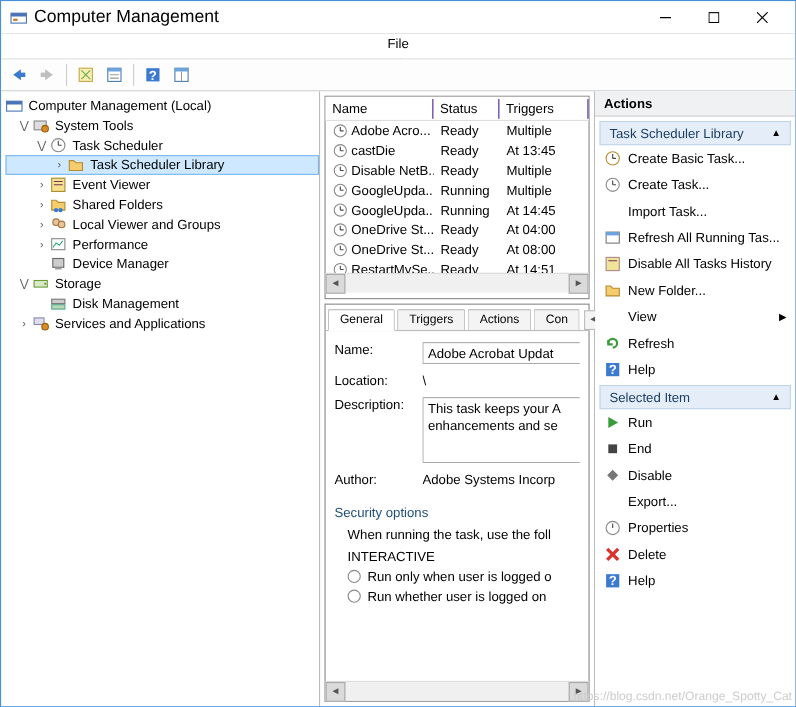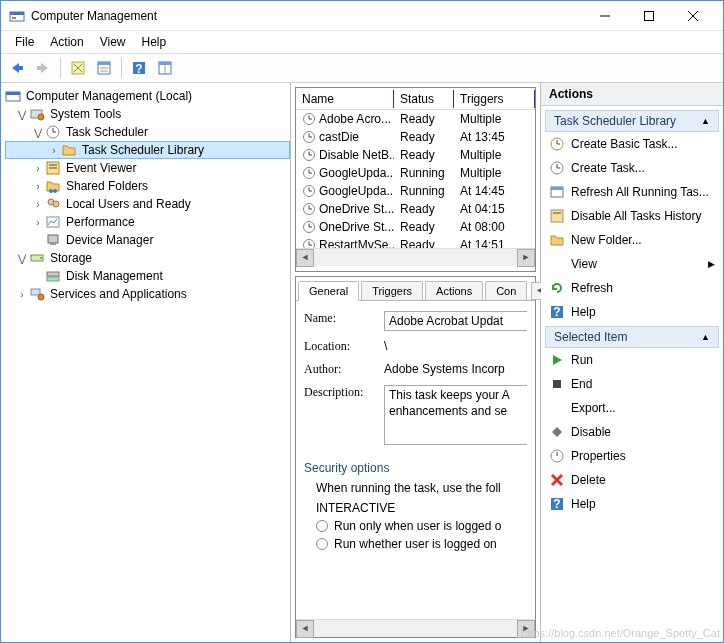--- a/index.html
+++ b/index.html
@@ -1,21 +1,21 @@
 <!DOCTYPE html>
 <html><head>
 <meta charset="utf-8">
 <style>
 * { box-sizing: border-box; margin: 0; padding: 0; font-family: "Segoe UI", Tahoma, sans-serif; font-size: 12px; }
 body { background: #fff; width: 724px; height: 643px; border: 1px solid #4a90d9; display: flex; flex-direction: column; overflow: hidden; }
 .titlebar { height: 30px; display: flex; align-items: center; padding: 0 8px; border-bottom: 1px solid #e5e5e5; }
 .titlebar .icon { width: 16px; height: 16px; margin-right: 6px; }
-.titlebar .title { flex: 1; font-size: 12px; }
+.titlebar .title { flex: 1; font-size: 16px; }
 .titlebar .winbtn { width: 44px; height: 30px; display: flex; align-items: center; justify-content: center; color: #000; }
-.menubar { height: 22px; display: flex; align-items: center; padding: 0 6px; }
+.menubar { height: 22px; display: flex; align-items: center; padding: 0 6px; flex-direction: column; }
 .menubar span { padding: 2px 8px; }
 .toolbar { height: 30px; display: flex; align-items: center; padding: 2px 4px; border-top: 1px solid #e0e0e0; border-bottom: 1px solid #d0d0d0; gap: 2px; background: #fdfdfd; }
 .toolbar .tbtn { width: 24px; height: 24px; display: flex; align-items: center; justify-content: center; border: 1px solid transparent; }
 .toolbar .sep { width: 1px; height: 20px; background: #ccc; margin: 0 3px; }
 .workspace { flex: 1; display: flex; min-height: 0; }
 .tree { width: 290px; border-right: 1px solid #bbb; padding: 4px 0 4px 4px; overflow: auto; }
 .tree-row { display: flex; align-items: center; height: 18px; white-space: nowrap; }
 .tree-row.sel { background: #cde8ff; outline: 1px solid #7ab7ee; outline-offset: -1px; }
 .tree-row .tw { width: 14px; height: 14px; display: flex; align-items: center; justify-content: center; color: #595959; font-size: 10px; }
 .tree-row .ic { width: 16px; height: 16px; margin-right: 3px; display: inline-flex; align-items: center; justify-content: center; }
@@ -30,21 +30,21 @@
 .hscroll { height: 18px; border-top: 1px solid #ddd; background: #f0f0f0; position: relative; }
 .hscroll .sbtn { width: 18px; height: 18px; position: absolute; top: 0; background: #dadada; border: 1px solid #aaa; text-align: center; line-height: 14px; font-size: 9px; color: #555; }
 .detailpane { flex: 1; border: 1px solid #888; margin: 0 4px 4px 4px; min-height: 0; display: flex; flex-direction: column; }
 .tabs { display: flex; align-items: flex-end; height: 24px; padding: 2px 2px 0 2px; border-bottom: 1px solid #bbb; }
 .tab { padding: 3px 10px; border: 1px solid #bbb; border-bottom: none; margin-right: 2px; border-radius: 2px 2px 0 0; font-size: 11px; background: #f4f4f4; position: relative;}
 .tab.active { background: #fff; border-bottom: 1px solid #fff; margin-bottom: -1px; }
 .tabarrows { margin-left: 2px; display: flex; }
 .tabarrows div { width: 16px; height: 18px; border: 1px solid #bbb; text-align: center; line-height: 14px; font-size: 9px; color: #555; background: #f4f4f4; }
 .tabbody { flex: 1; padding: 10px 8px; overflow: hidden; }
 .fieldrow { display: flex; align-items: flex-start; margin-bottom: 8px; }
-.fieldrow .flabel { width: 80px; color: #000; font-family: Liberation Serif, serif; }
+.fieldrow .flabel { width: 80px; color: #000; }
 .fieldrow .fval { flex: 1; overflow: hidden; white-space: nowrap; text-overflow: clip; }
 .txtbox { border: 1px solid #a9a9a9; padding: 2px 4px; width: 160px; height: 20px; }
 .txtarea { border: 1px solid #a9a9a9; padding: 2px 4px; width: 160px; height: 60px; white-space: normal; line-height: 1.3; }
 .groupb { margin-top: 16px; }
 .groupb-title { color: #1e4e79; }
 .indent { margin-left: 12px; margin-top: 6px; }
 .radio { display: flex; align-items: center; gap: 6px; margin-top: 4px; }
 .radio .r { width: 12px; height: 12px; border: 1px solid #888; border-radius: 50%; display: inline-block; }
 .actions { width: 182px; display: flex; flex-direction: column; background: #fff; }
 .actions-hd { background: #f0f1f2; border-bottom: 1px solid #d0d0d0; padding: 4px 8px; font-weight: bold; }
@@ -201,21 +201,21 @@
       <span class="lbl">Shared Folders</span>
     </div>
     <div class="tree-row" style="padding-left:26px">
       <span class="tw">›</span>
       <span class="ic">
           <svg width="16" height="16">
             <circle cx="6" cy="6" r="3" fill="#e7c59a" stroke="#a8743a"></circle>
             <circle cx="11" cy="8" r="3" fill="#e7c59a" stroke="#a8743a"></circle>
           </svg>
         </span>
-      <span class="lbl">Local Users and Ready</span>
+      <span class="lbl">Local Viewer and Groups</span>
     </div>
     <div class="tree-row" style="padding-left:26px">
       <span class="tw">›</span>
       <span class="ic">
           <svg width="16" height="16">
             <rect x="2" y="3" width="12" height="10" fill="#fff" stroke="#888"></rect>
             <polyline points="3,11 6,7 9,9 12,5" fill="none" stroke="#3a7"></polyline>
           </svg>
         </span>
       <span class="lbl">Performance</span>
@@ -343,21 +343,21 @@
               <span>
                 <svg width="14" height="14">
                   <circle cx="7" cy="7" r="5.5" fill="#fff" stroke="#888"></circle>
                   <line x1="7" y1="7" x2="7" y2="3.5" stroke="#444"></line>
                   <line x1="7" y1="7" x2="10" y2="7" stroke="#444"></line>
                 </svg>
               </span>
               <span>OneDrive St...</span>
             </div>
             <div class="cell" style="width:60px">Ready</div>
-            <div class="cell" style="flex:1">At 04:15</div>
+            <div class="cell" style="flex:1">At 04:00</div>
           </div>
           <div class="listrow">
             <div class="cell" style="width:98px">
               <span>
                 <svg width="14" height="14">
                   <circle cx="7" cy="7" r="5.5" fill="#fff" stroke="#888"></circle>
                   <line x1="7" y1="7" x2="7" y2="3.5" stroke="#444"></line>
                   <line x1="7" y1="7" x2="10" y2="7" stroke="#444"></line>
                 </svg>
               </span>
@@ -403,28 +403,28 @@
           <div class="flabel">Name:</div>
           <div class="fval">
               <div class="txtbox">Adobe Acrobat Updat</div>
             </div>
         </div>
         <div class="fieldrow">
           <div class="flabel">Location:</div>
           <div class="fval">\</div>
         </div>
         <div class="fieldrow">
-          <div class="flabel">Author:</div>
-          <div class="fval">Adobe Systems Incorp</div>
-        </div>
-        <div class="fieldrow">
           <div class="flabel">Description:</div>
           <div class="fval">
               <div class="txtarea">This task keeps your A enhancements and se</div>
             </div>
+        </div>
+        <div class="fieldrow">
+          <div class="flabel">Author:</div>
+          <div class="fval">Adobe Systems Incorp</div>
         </div>
         <div class="groupb">
           <div class="groupb-title">Security options</div>
           <div class="indent">When running the task, use the foll</div>
           <div class="indent">INTERACTIVE</div>
           <div class="indent radio">
               <span class="r"></span>
               <span>Run only when user is logged o</span>
             </div>
           <div class="indent radio">
@@ -461,20 +461,24 @@
           <span>
             <svg width="16" height="16">
               <circle cx="8" cy="8" r="6" fill="#fff" stroke="#888"></circle>
               <line x1="8" y1="8" x2="8" y2="4" stroke="#444"></line>
               <line x1="8" y1="8" x2="11" y2="8" stroke="#444"></line>
             </svg>
           </span>
           <span>Create Task...</span>
         </div>
       <div class="action-item">
+          <span style="width:16px"></span>
+          <span>Import Task...</span>
+        </div>
+      <div class="action-item">
           <span>
             <svg width="16" height="16">
               <rect x="2" y="3" width="12" height="10" fill="#fff" stroke="#777"></rect>
               <rect x="2" y="3" width="12" height="3" fill="#6aa3de"></rect>
             </svg>
           </span>
           <span>Refresh All Running Tas...</span>
         </div>
       <div class="action-item">
           <span>
@@ -532,34 +536,34 @@
         </div>
       <div class="action-item">
           <span>
             <svg width="16" height="16">
               <rect x="4" y="4" width="8" height="8" fill="#444"></rect>
             </svg>
           </span>
           <span>End</span>
         </div>
       <div class="action-item">
+          <span>
+            <svg width="16" height="16">
+              <path d="M8 3 L13 8 L8 13 L3 8 Z" fill="#777"></path>
+            </svg>
+          </span>
+          <span>Disable</span>
+        </div>
+      <div class="action-item">
           <span style="width:16px"></span>
           <span>Export...</span>
         </div>
       <div class="action-item">
           <span>
             <svg width="16" height="16">
-              <path d="M8 3 L13 8 L8 13 L3 8 Z" fill="#777"></path>
-            </svg>
-          </span>
-          <span>Disable</span>
-        </div>
-      <div class="action-item">
-          <span>
-            <svg width="16" height="16">
               <circle cx="8" cy="8" r="6" fill="#fff" stroke="#888"></circle>
               <line x1="8" y1="8" x2="8" y2="4" stroke="#444"></line>
             </svg>
           </span>
           <span>Properties</span>
         </div>
       <div class="action-item">
           <span>
             <svg width="16" height="16">
               <line x1="3" y1="3" x2="13" y2="13" stroke="#d9342b" stroke-width="3"></line>

